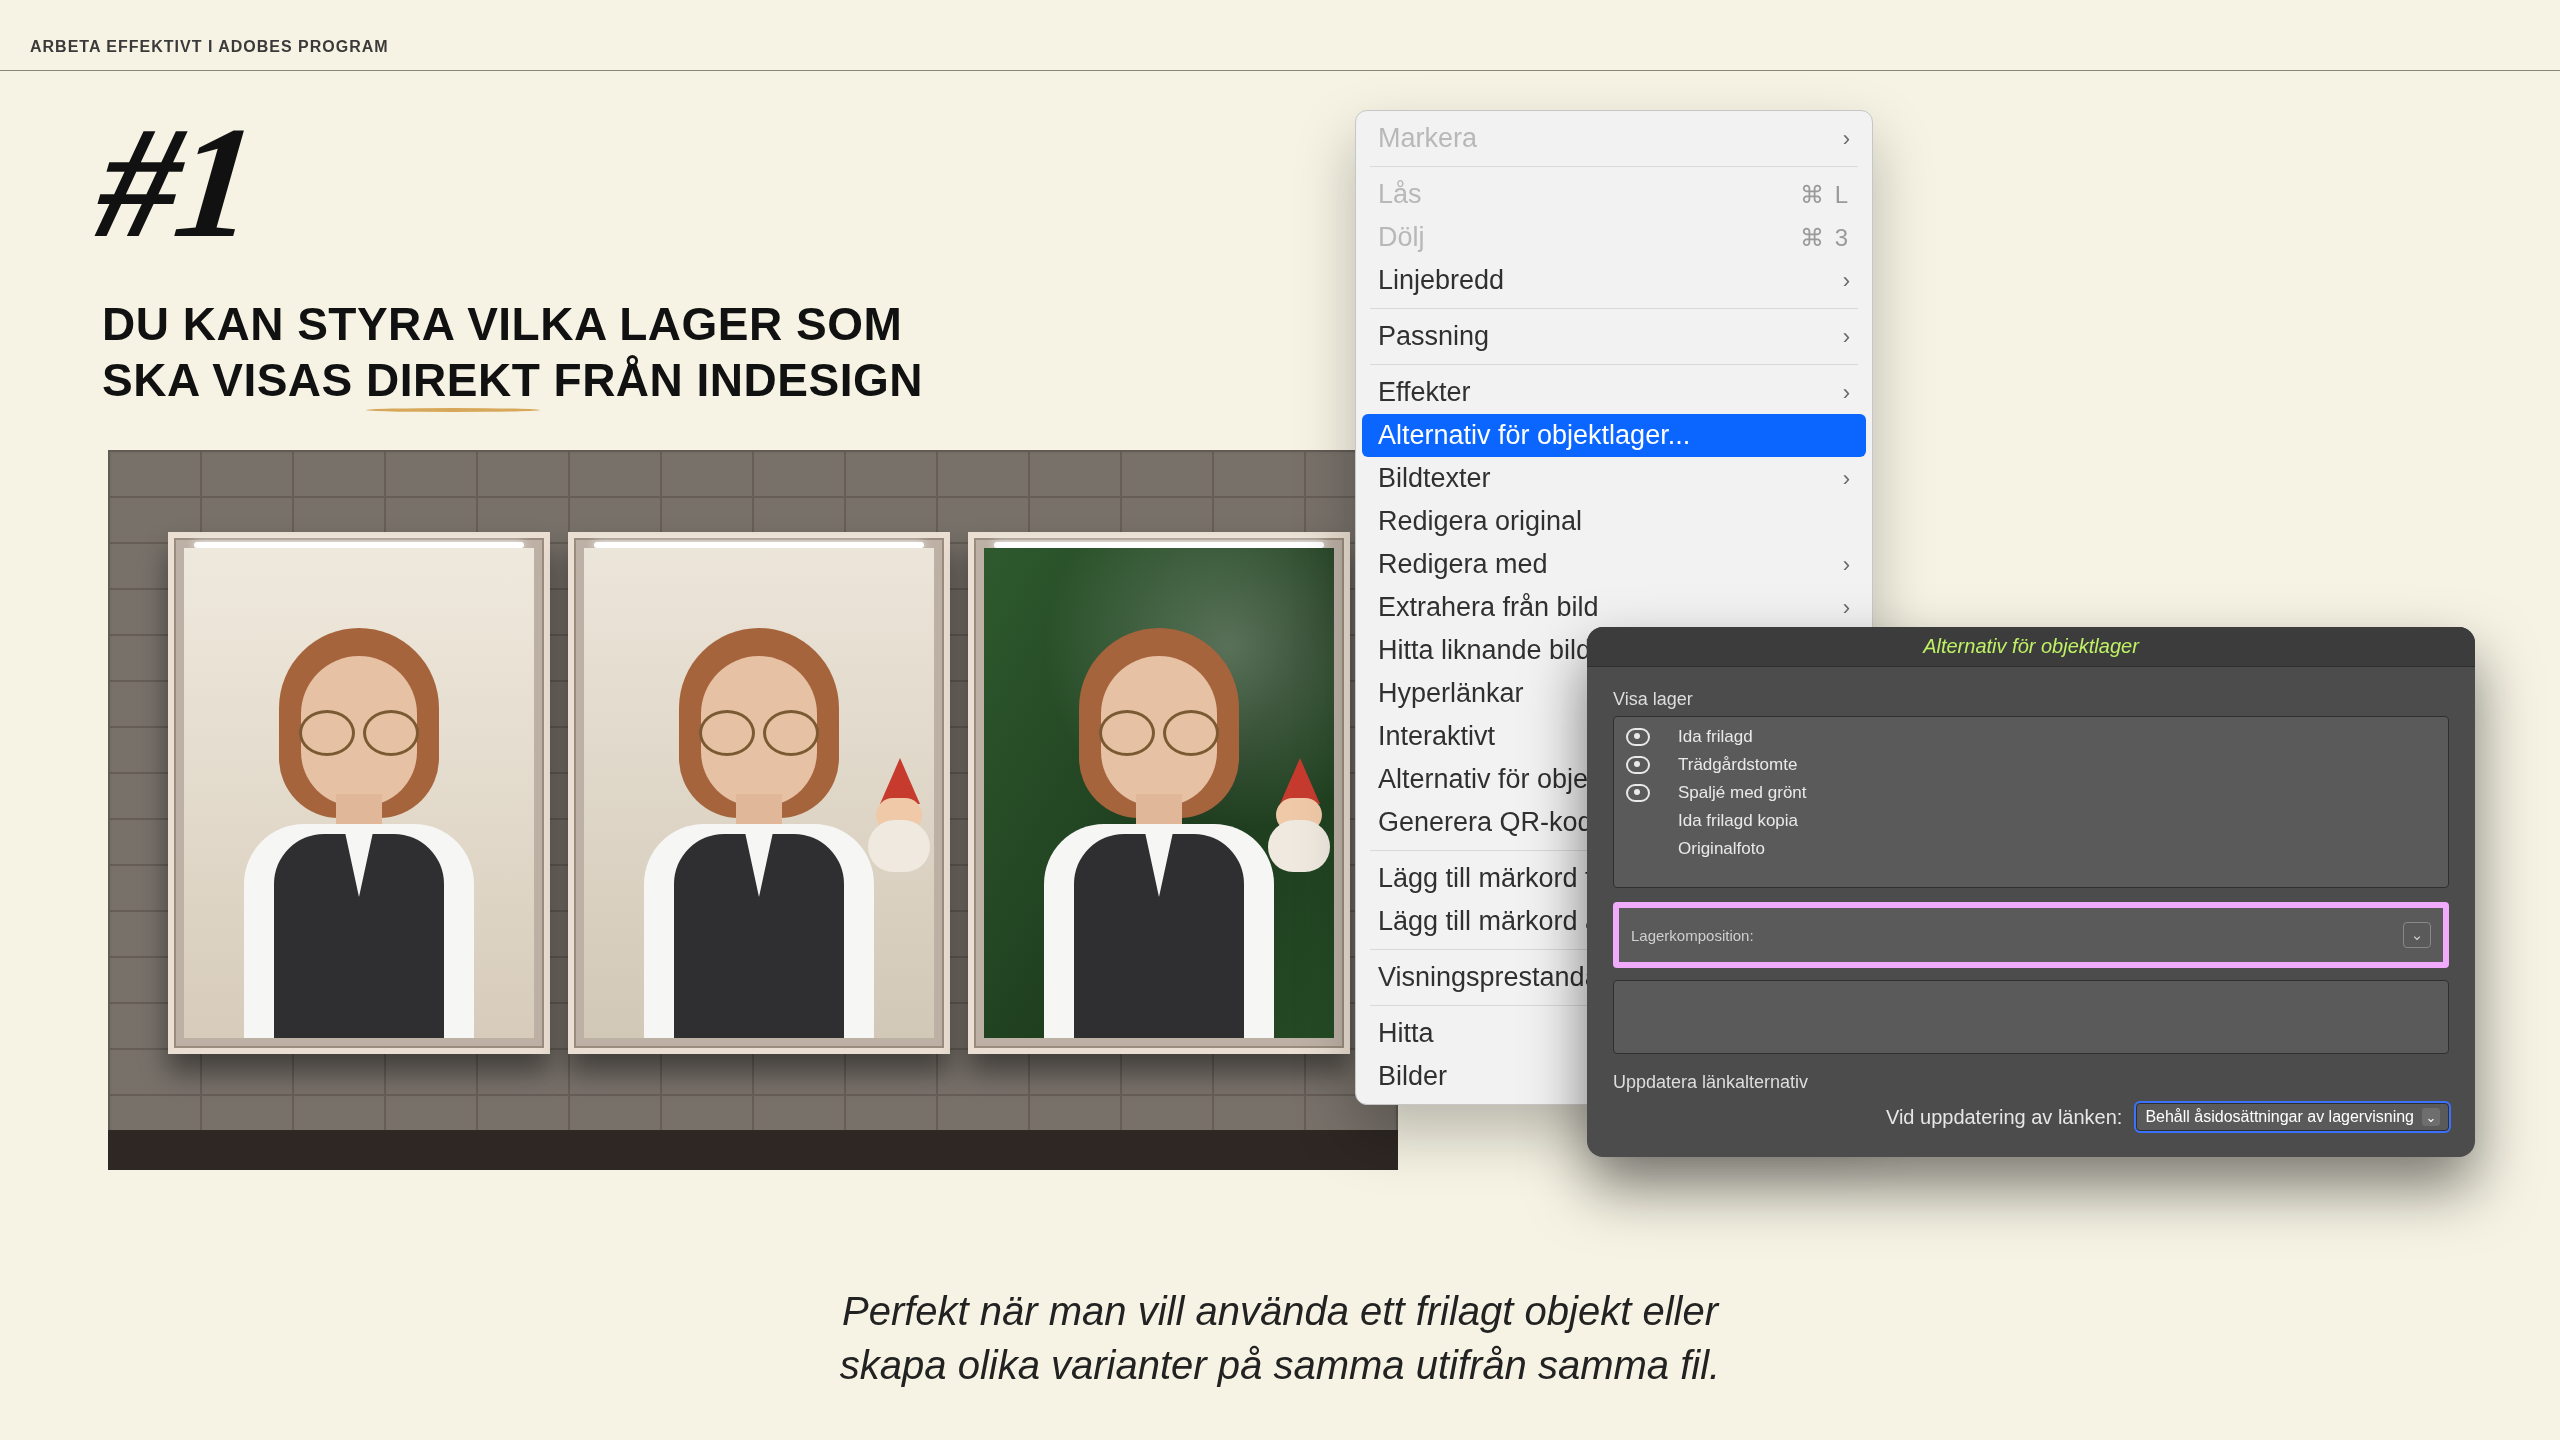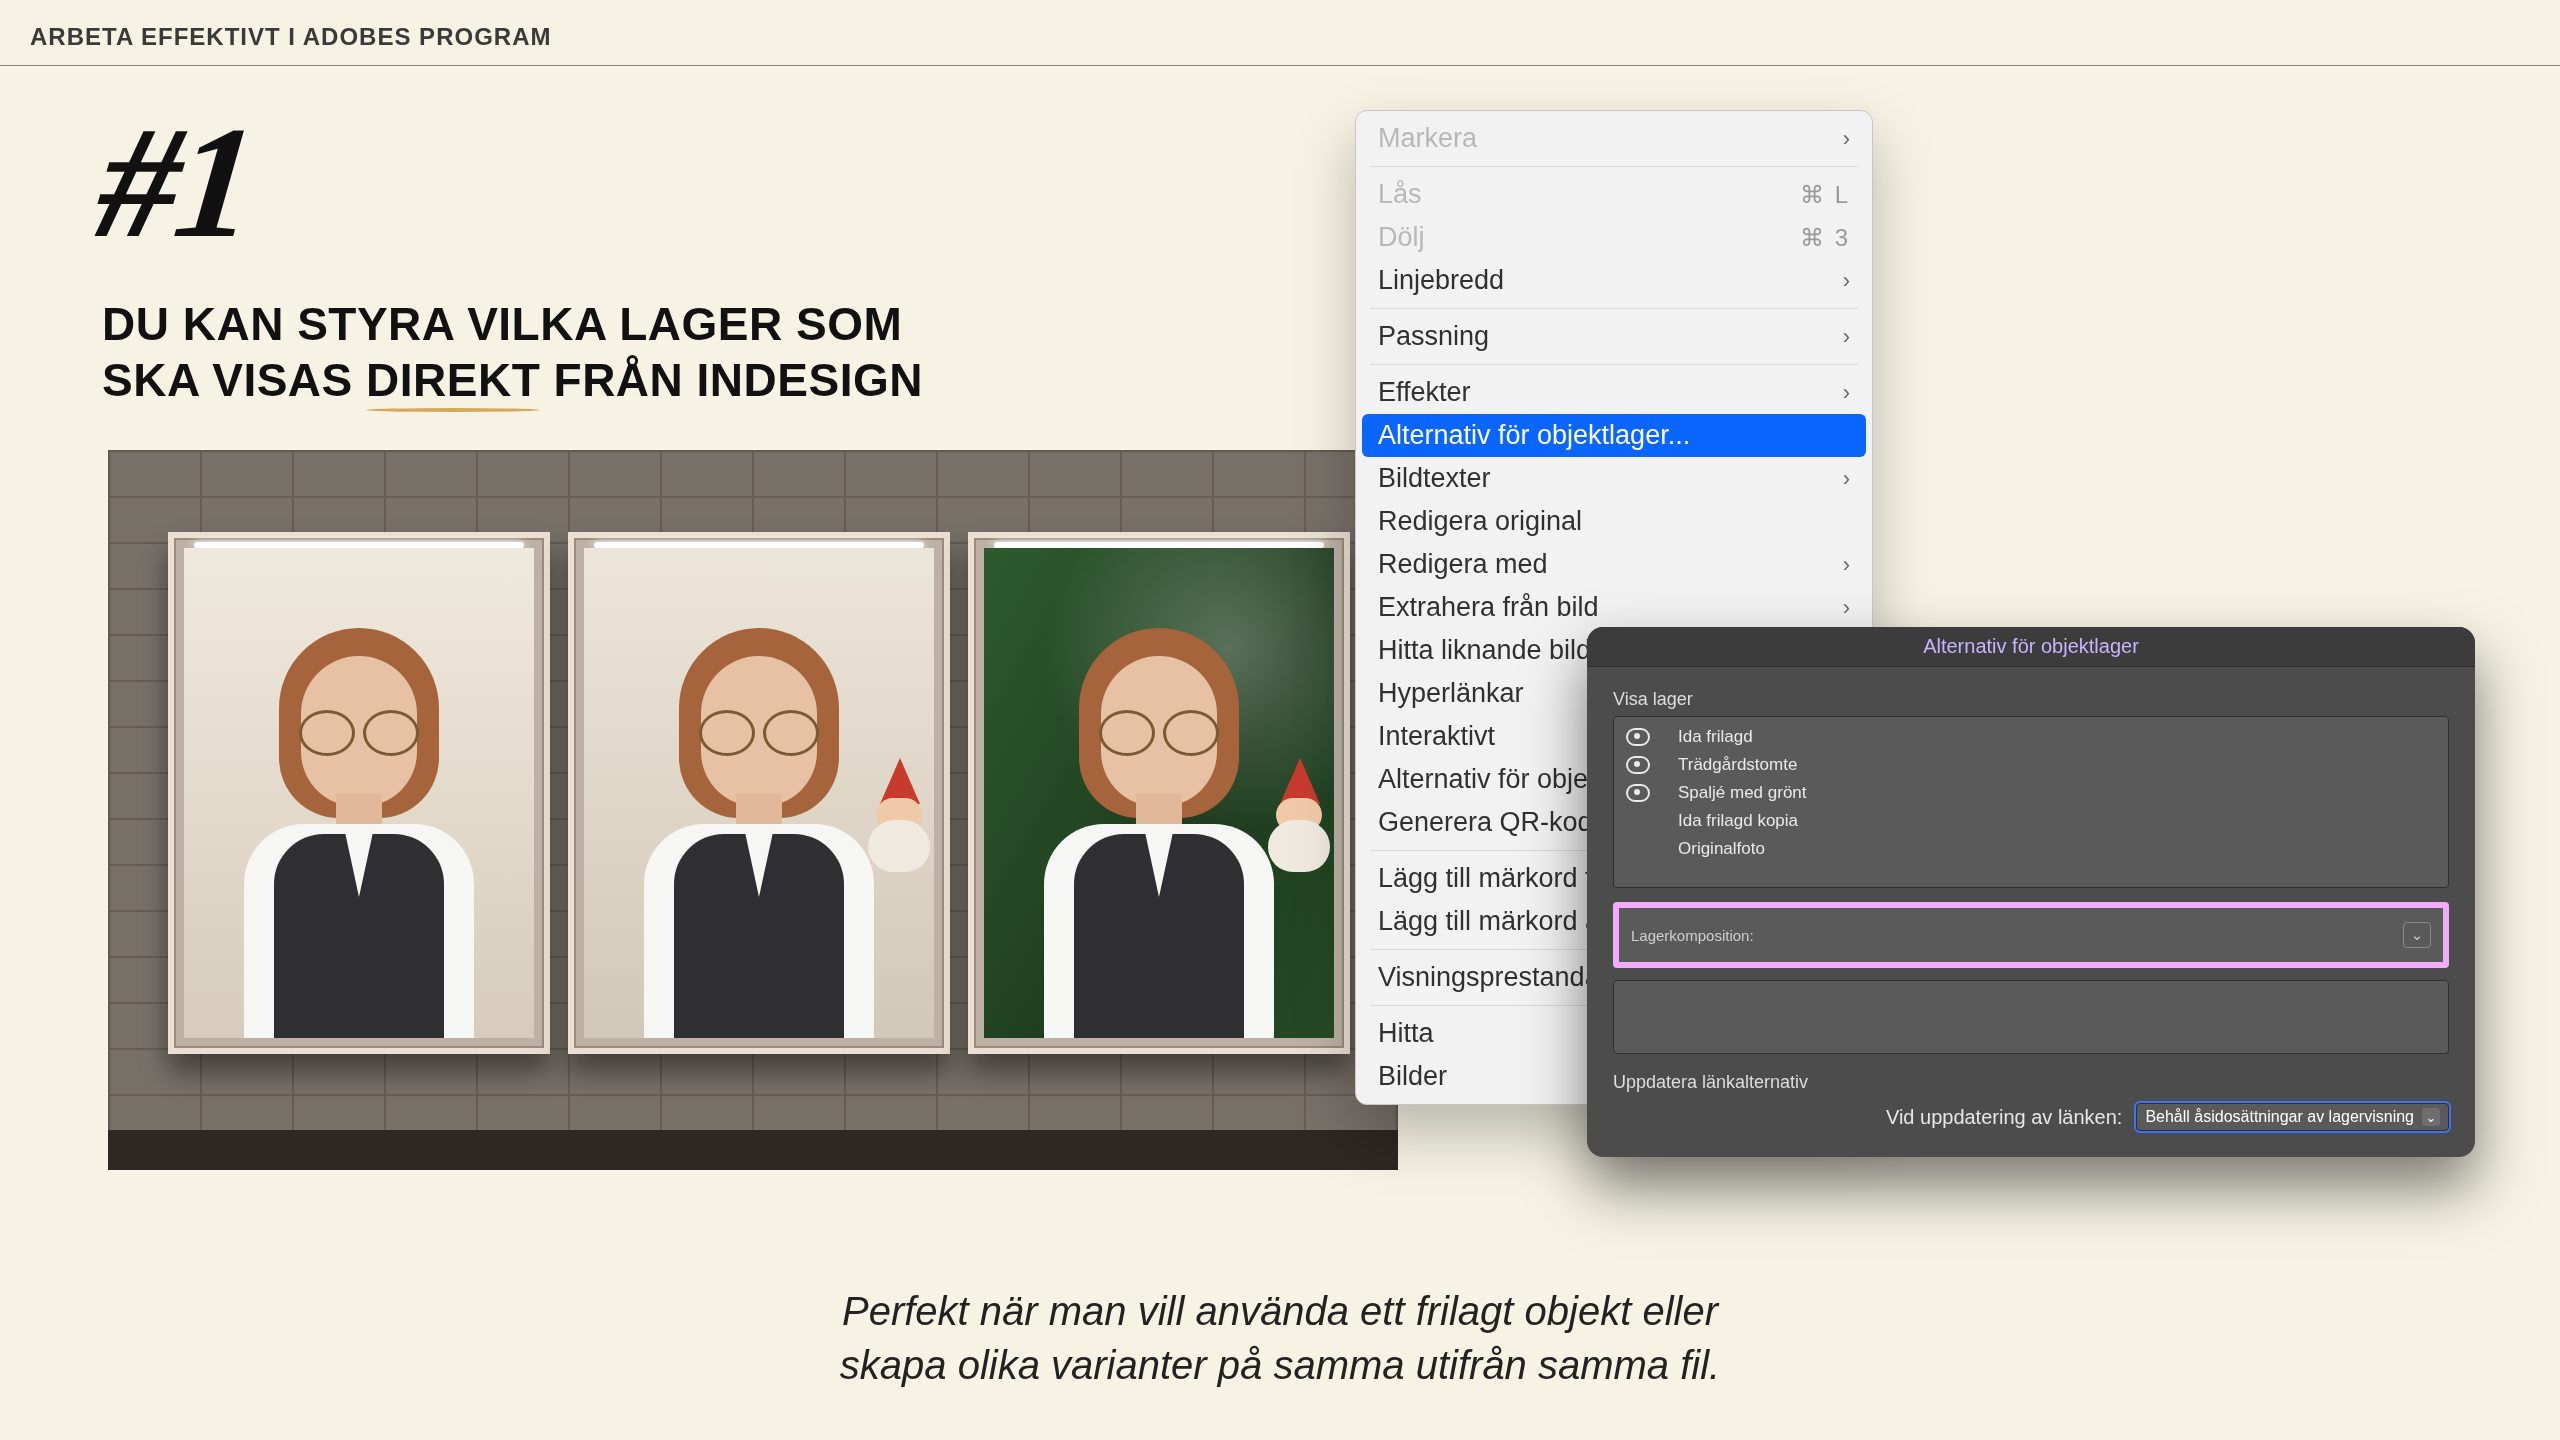--- a/index.html
+++ b/index.html
@@ -7,23 +7,23 @@
     padding: 0;
     width: 2560px;
     height: 1440px;
     background: #f6f3e4;
     font-family: -apple-system, BlinkMacSystemFont, "Helvetica Neue", Arial, sans-serif;
     color: #222;
     overflow: hidden;
   }
   .topbar {
     position: absolute;
-    top: 1px; left: 0; right: 0;
+    top: 16px; left: 0; right: 0;
     padding: 22px 30px 14px 30px;
-    font-size: 24px;
+    font-size: 16px;
     letter-spacing: 1px;
     font-weight: 600;
     color: #3a3a3a;
     border-bottom: 1px solid #8a8578;
     text-transform: uppercase;
   }
   .tipno {
     position: absolute;
     left: 100px;
     top: 90px;
@@ -214,22 +214,23 @@
     box-shadow:0 30px 60px rgba(0,0,0,.5);
     color:#e6e6e6;
     font-size:20px;
   }
   .dialog .titlebar {
     text-align:center;
     background:#3c3c3c;
     border-radius:16px 16px 0 0;
     padding:8px 8px;
     font-size:20px;
-    color:#c4b5fd;
+    color:#bef264;
     border-bottom:1px solid #2e2e2e;
+    font-style:italic;
   }
   .dialog .body {
     display:flex;
     gap:28px;
     padding:22px 26px 26px 26px;
   }
   .dialog .left { flex:1; }
   .dialog .right { width:150px; display:flex; flex-direction:column; gap:12px; align-items:flex-end; }
   .dialog .section-label { font-size:18px; color:#ddd; margin-bottom:6px; }
   .dialog .layerlist {

